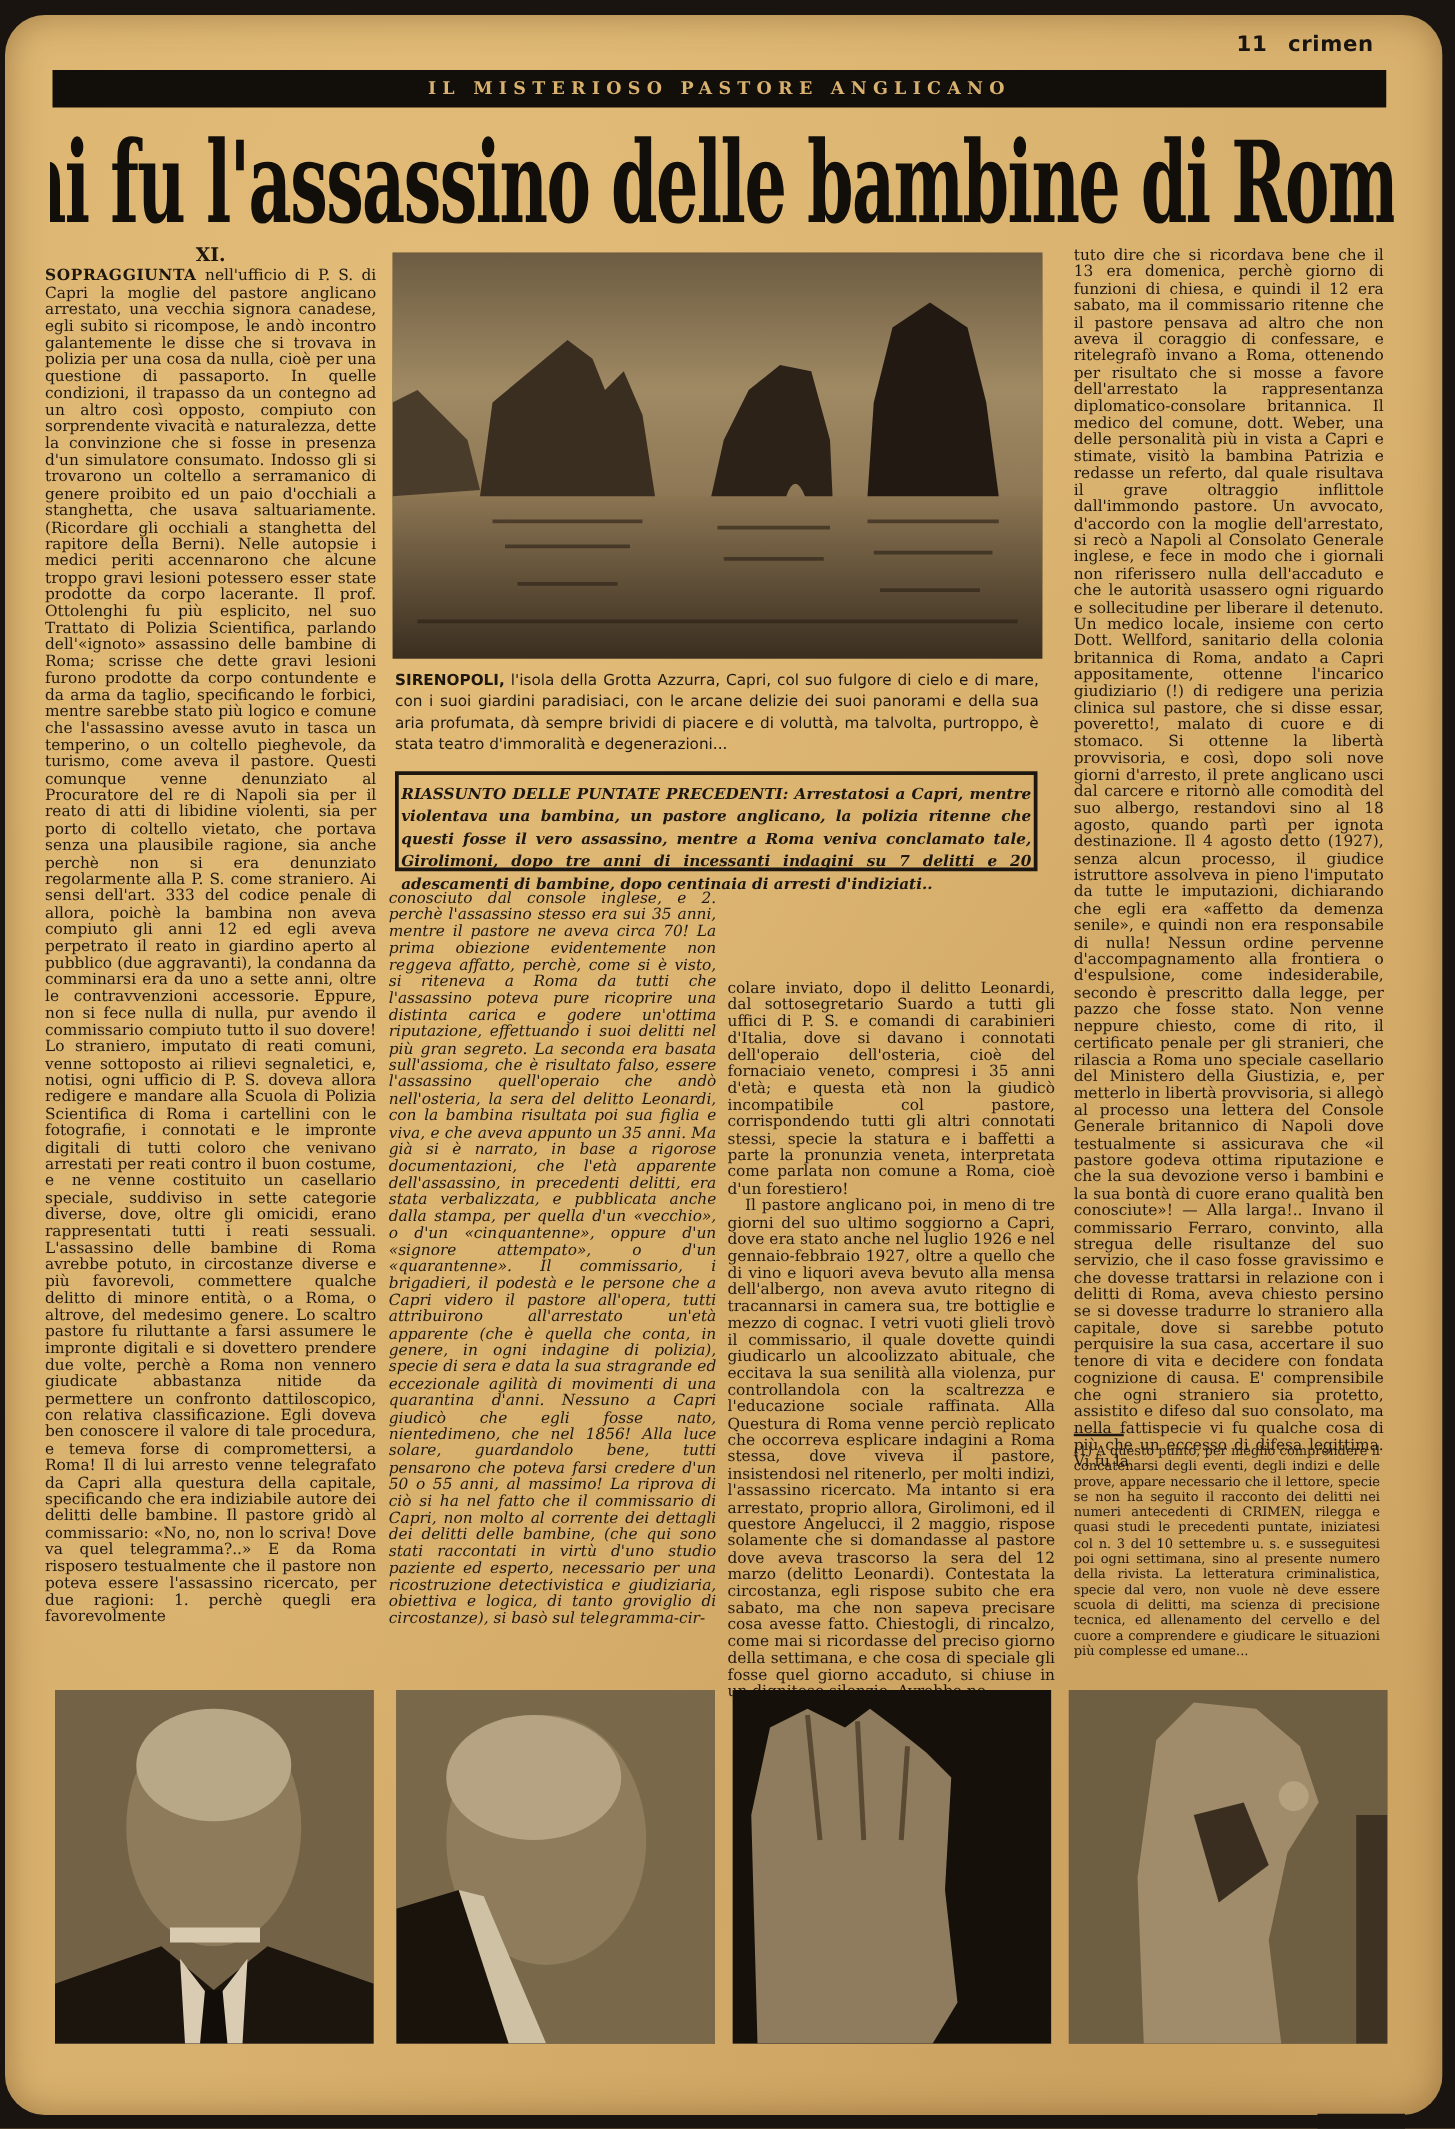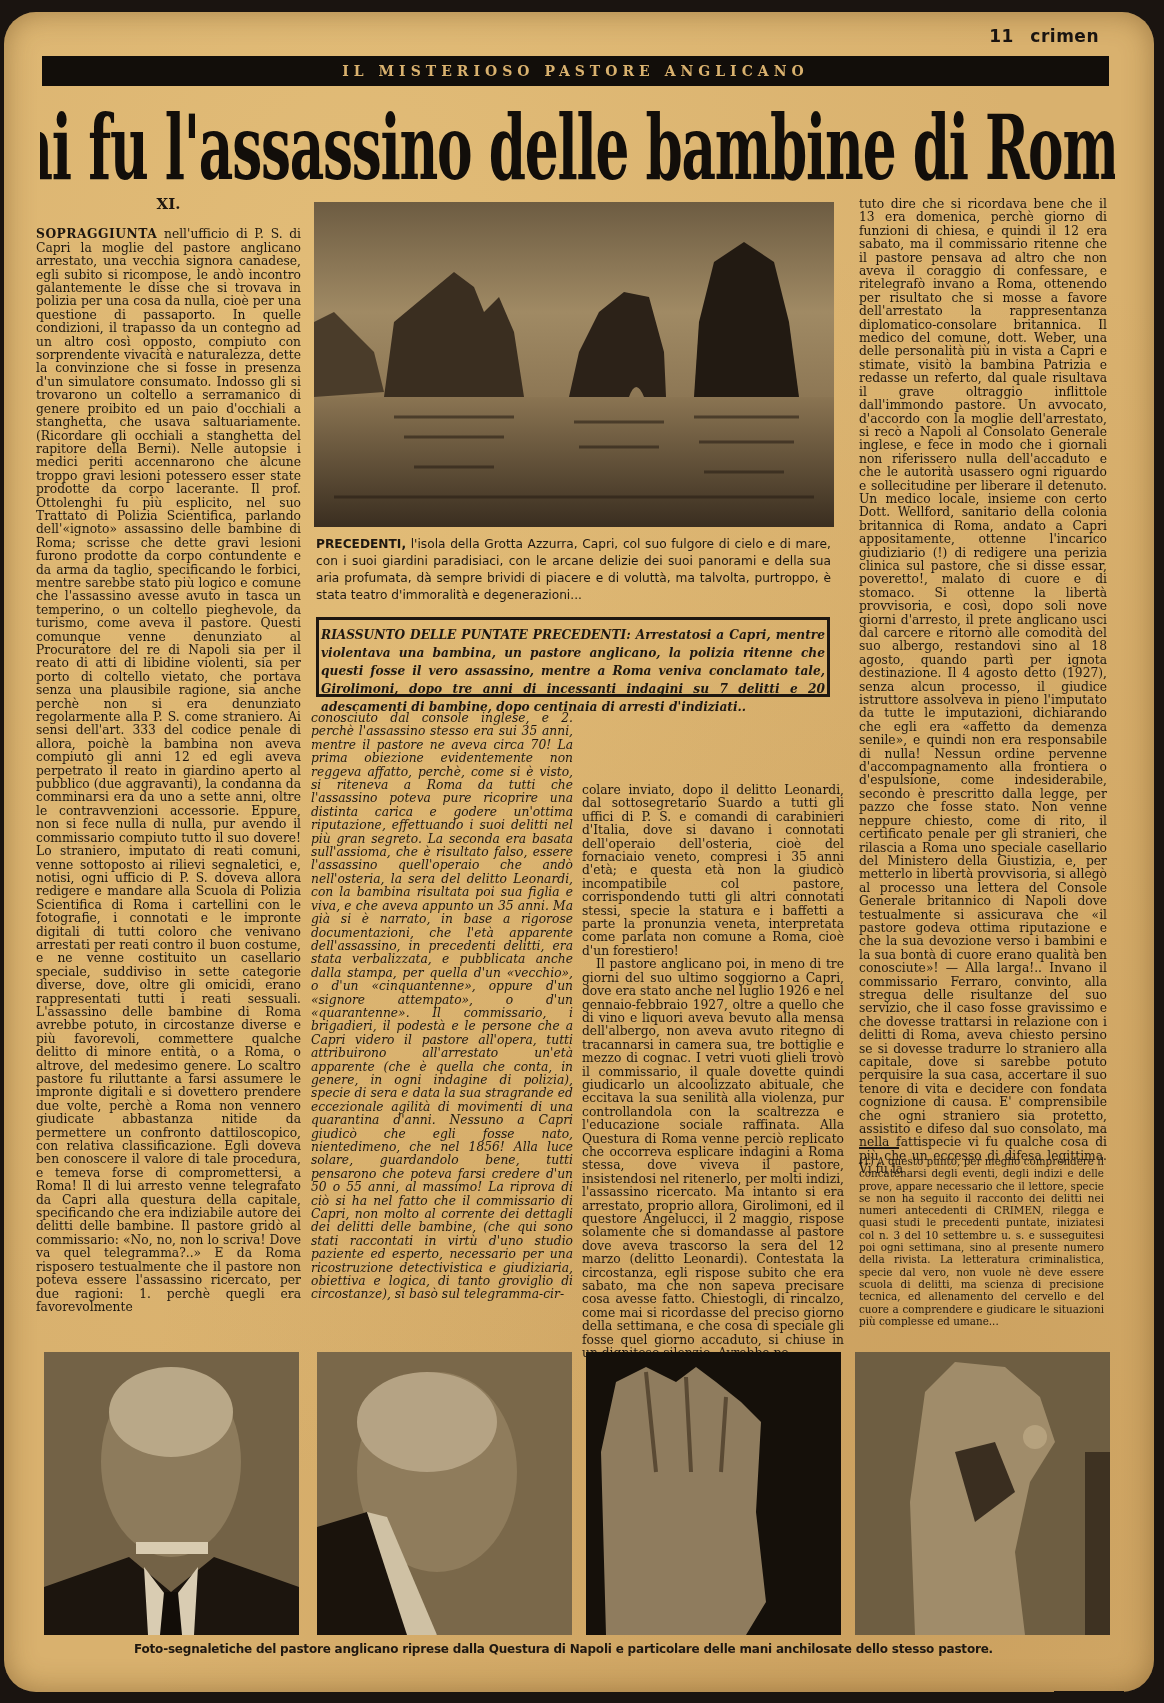--- a/index.html
+++ b/index.html
@@ -8,21 +8,21 @@
           background-image: radial-gradient(ellipse at 30% 20%, rgba(235,200,130,0.5), transparent 60%), radial-gradient(ellipse at 80% 90%, rgba(160,110,50,0.25), transparent 60%);
           box-shadow: inset 0 0 30px rgba(90,60,20,0.45); border-radius: 32px; }
   .pageno { position:absolute; right:55px; top:14px; font-family:"DejaVu Sans", sans-serif; font-weight:bold; font-size:17px; color:#1a1410; letter-spacing:0.5px; }
   .kicker { position:absolute; left:38px; top:44px; width:1067px; height:30px; background:#120e0a; display:flex; align-items:center; justify-content:center; }
   .kicker span { color:#d9b16e; font-family:"DejaVu Serif", serif; font-weight:bold; font-size:14px; letter-spacing:5px; }
   .headline { position:absolute; left:36px; top:84px; width:1075px; height:100px; display:flex; align-items:center; justify-content:center; overflow:hidden; }
   .headline span { font-family:"DejaVu Serif", serif; font-weight:bold; font-size:86px; color:#120e0a; transform:scaleX(0.62) scaleY(1.05); white-space:nowrap; letter-spacing:-2px; display:inline-block; }
   .col { position:absolute; font-size:12.3px; line-height:13.4px; color:#1e1710; text-align:justify; hyphens:auto; }
   .col p { margin:0; }
   .col .indent { text-indent:14px; }
-  .section-num { text-align:center; font-weight:bold; font-size:15px; margin-bottom:16px; }
+  .section-num { text-align:center; font-weight:bold; font-size:15px; margin-bottom:2px; }
   .lead { font-weight:bold; letter-spacing:0.5px; }
   .photo { position:absolute; background:#6b5a40; overflow:hidden; }
   .photo svg { width:100%; height:100%; display:block; }
   .caption { position:absolute; font-family:"DejaVu Sans", sans-serif; font-size:12.2px; line-height:17px; color:#1e1710; text-align:justify; }
   .caption b { font-weight:bold; }
   .summary { position:absolute; left:312px; top:605px; width:514px; height:80px; border:3px solid #1e1710; padding:6px 2px; box-sizing:border-box;
              font-family:"DejaVu Serif", serif; font-style:italic; font-weight:bold; font-size:12.2px; line-height:18px; color:#1e1710; text-align:justify; }
   .footnote-rule { position:absolute; left:855px; top:1135px; width:40px; border-top:2px solid #1e1710; }
   .footnote { position:absolute; left:855px; top:1143px; width:245px; font-size:10.4px; line-height:12.3px; color:#1e1710; text-align:justify; }
   .bottom-caption { position:absolute; left:130px; top:1630px; font-family:"DejaVu Sans", sans-serif; font-size:12px; font-weight:bold; color:#1e1710; letter-spacing:-0.2px; }
@@ -78,21 +78,21 @@
         <line x1="380" y1="215" x2="485" y2="215"></line>
           <line x1="385" y1="240" x2="480" y2="240"></line>
         <line x1="390" y1="270" x2="470" y2="270"></line>
           <line x1="100" y1="265" x2="180" y2="265"></line>
         <line x1="20" y1="295" x2="500" y2="295"></line>
       </g>
     </svg>
   </div>
 
   <div class="caption" style="left:312px; top:524px; width:515px;">
-    <b>PRECEDENTI,</b><span> l'isola della Grotta Azzurra, Capri, col suo fulgore di cielo e di mare, con i suoi giardini paradisiaci, con le arcane delizie dei suoi panorami e della sua aria profumata, dà sempre brividi di piacere e di voluttà, ma talvolta, purtroppo, è stata teatro d'immoralità e degenerazioni...</span>
+    <b>SIRENOPOLI,</b><span> l'isola della Grotta Azzurra, Capri, col suo fulgore di cielo e di mare, con i suoi giardini paradisiaci, con le arcane delizie dei suoi panorami e della sua aria profumata, dà sempre brividi di piacere e di voluttà, ma talvolta, purtroppo, è stata teatro d'immoralità e degenerazioni...</span>
   </div>
 
   <div class="summary">
     <span>RIASSUNTO DELLE PUNTATE PRECEDENTI</span><span style="font-weight:bold;">: Arrestatosi a Capri, mentre violentava una bambina, un pastore anglicano, la polizia ritenne che questi fosse il vero assassino, mentre a Roma veniva conclamato tale, Girolimoni, dopo tre anni di incessanti indagini su 7 delitti e 20 adescamenti di bambine, dopo centinaia di arresti d'indiziati..</span>
   </div>
 
   <div class="col" style="left:307px; top:700px; width:262px;font-style:italic;">
     <p>conosciuto dal console inglese, e 2. perchè l'assassino stesso era sui 35 anni, mentre il pastore ne aveva circa 70! La prima obiezione evidentemente non reggeva affatto, perchè, come si è visto, si riteneva a Roma da tutti che l'assassino poteva pure ricoprire una distinta carica e godere un'ottima riputazione, effettuando i suoi delitti nel più gran segreto. La seconda era basata sull'assioma, che è risultato falso, essere l'assassino quell'operaio che andò nell'osteria, la sera del delitto Leonardi, con la bambina risultata poi sua figlia e viva, e che aveva appunto un 35 anni. Ma già si è narrato, in base a rigorose documentazioni, che l'età apparente dell'assassino, in precedenti delitti, era stata verbalizzata, e pubblicata anche dalla stampa, per quella d'un «vecchio», o d'un «cinquantenne», oppure d'un «signore attempato», o d'un «quarantenne». Il commissario, i brigadieri, il podestà e le persone che a Capri videro il pastore all'opera, tutti attribuirono all'arrestato un'età apparente (che è quella che conta, in genere, in ogni indagine di polizia), specie di sera e data la sua stragrande ed eccezionale agilità di movimenti di una quarantina d'anni. Nessuno a Capri giudicò che egli fosse nato, nientedimeno, che nel 1856! Alla luce solare, guardandolo bene, tutti pensarono che poteva farsi credere d'un 50 o 55 anni, al massimo! La riprova di ciò si ha nel fatto che il commissario di Capri, non molto al corrente dei dettagli dei delitti delle bambine, (che qui sono stati raccontati in virtù d'uno studio paziente ed esperto, necessario per una ricostruzione detectivistica e giudiziaria, obiettiva e logica, di tanto groviglio di circostanze), si basò sul telegramma-cir-</p>
   </div>
 
@@ -138,17 +138,16 @@
   <div class="photo" style="left:851px; top:1340px; width:255px; height:283px;">
     <svg viewBox="0 0 255 283" preserveAspectRatio="none">
       <rect width="255" height="283" fill="#6e5e42"></rect>
       <path d="M60 283 L55 150 L70 40 L100 10 L150 15 L185 45 L200 90 L175 130 L160 200 L170 283 Z" fill="#a08c6a"></path>
       <circle cx="180" cy="85" r="12" fill="#b6a27e"></circle>
       <path d="M100 100 L140 90 L160 140 L120 170 Z" fill="#3a2e20"></path>
       <rect x="230" y="100" width="25" height="183" fill="#3e3222"></rect>
     </svg>
   </div>
 
-  <div class="bottom-caption">Foto-segnaletiche del pastore anglicano riprese dalla Questura di Napoli e particolare delle mani anchilosate dello stesso pastore.</div>
 
 </div>
 
 <div class="corner-tab"></div>
 
 </body></html>

